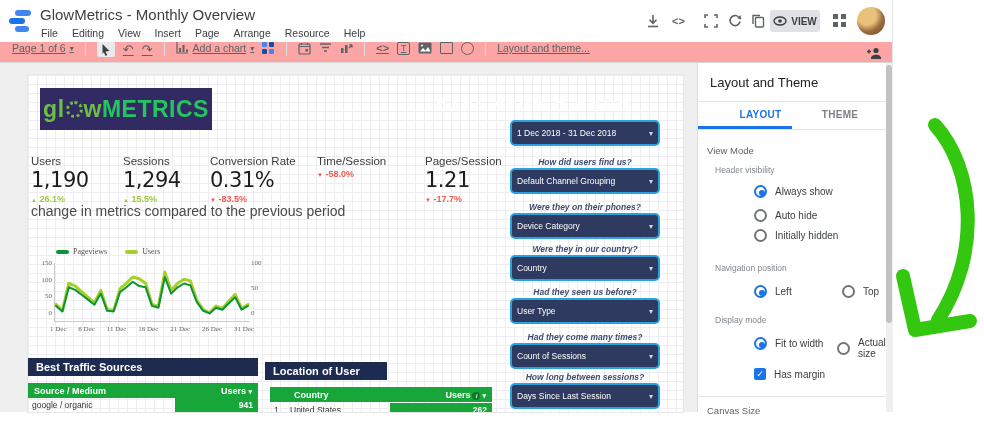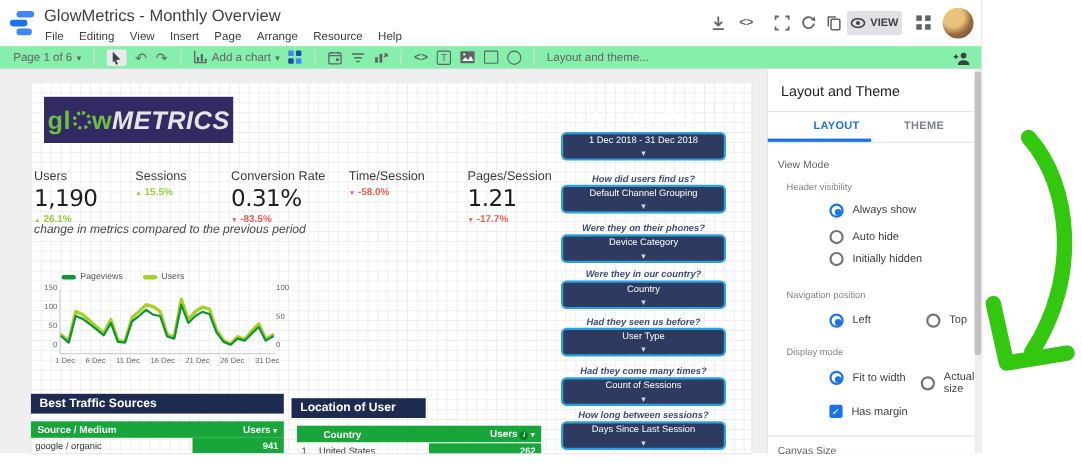--- a/index.html
+++ b/index.html
@@ -20,60 +20,60 @@
   .view-btn { position:absolute; left:770px; top:10px; width:50px; height:22px; background:#dfe1e4; border-radius:3px;
               display:flex; align-items:center; justify-content:center; gap:4px; font-size:10px; font-weight:bold; color:#3c4043; }
   .apps-grid { position:absolute; left:833px; top:14px; width:13px; height:13px; }
   .apps-grid i { position:absolute; width:5px; height:5px; background:#5f6368; }
   .apps-grid i:nth-child(1){left:0;top:0}.apps-grid i:nth-child(2){left:8px;top:0}
   .apps-grid i:nth-child(3){left:0;top:8px}.apps-grid i:nth-child(4){left:8px;top:8px}
   .avatar { position:absolute; left:857px; top:7px; width:28px; height:28px; border-radius:50%;
             background:radial-gradient(circle at 35% 30%, #e8c27a 0 35%, #9c6b3f 60%, #5d4a33 100%); }
 
   
-  .tbar { position:absolute; left:0; top:42px; width:100%; height:21px; background:#86efac; border-bottom:1px solid #d9d9d9;
-          display:flex; align-items:center; padding-left:8px; font-size:10.5px; color:#5f6368; }
+  .tbar { position:absolute; left:0; top:42px; width:100%; height:21px; background:#fca5a5; border-bottom:1px solid #d9d9d9;
+          display:flex; align-items:flex-start; padding-left:8px; font-size:10.5px; color:#5f6368;text-decoration:underline; }
   .tbar .sep { width:1px; height:14px; background:#dadce0; margin:0 7px; }
   .tb-item { display:flex; align-items:center; gap:4px; margin:0 4px; }
   .tb-sel { background:#e8eaed; border-radius:2px; padding:1px 3px; }
   .uglyph { font-size:13px; color:#5f6368; }
   .tb-caret { font-size:8px; color:#5f6368; }
   .cviz i { position:absolute; width:5px; height:5px; border-radius:1px; }
   .person-add { position:absolute; right:10px; top:46px; width:16px; height:14px; }
 
   svg.icon { display:block; }
 
   
   .work { position:absolute; left:0; top:63px; width:893px; height:349px; background:#efefef; }
 
   
   .page { position:absolute; left:28px; top:12px; width:655px; height:337px; background:#fff; overflow:hidden;
           background-image:linear-gradient(#eeeef2 1px, transparent 1px), linear-gradient(90deg,#eeeef2 1px, transparent 1px);
           background-size:9px 9px; box-shadow:0 0 0 1px #e7e7e7; }
   .logo-block { position:absolute; left:12px; top:13px; width:172px; height:42px; background:#322b63;
                 display:flex; align-items:center; justify-content:center; font-weight:bold; font-size:23px; letter-spacing:.5px; }
   .logo-glow { color:#6fbe44; }
-  .logo-metrics { color:#e5e5e5;font-style:italic; }
+  .logo-metrics { color:#22c55e; }
   .logo-sun { display:inline-block; width:17px; height:17px; border-radius:50%; border:3px dotted #6fbe44; margin:0 1px; }
   .watermark { position:absolute; left:408px; top:22px; font-size:15px; font-weight:bold; letter-spacing:3px; color:#ffffff;
                text-shadow:0 0 1px rgba(0,0,0,0.05); }
 
   
   .sc { position:absolute; top:80px; }
   .sc .lbl { font-size:11.5px; color:#3c3c3c; }
   .sc .val { font-size:21px; color:#1d1d1d; letter-spacing:-0.5px; margin-top:1px; font-family:"DejaVu Sans", sans-serif; }
   .sc .delta { font-size:9px; font-weight:bold; margin-top:2px; }
   .delta.up { color:#9ccb3b; } .delta.down { color:#f2594b; }
-  .sc-note { position:absolute; left:3px; top:128px; font-style:italic; font-size:11px; color:#4a4a4a; }
+  .sc-note { position:absolute; left:3px; top:128px; font-size:14px; color:#4a4a4a; }
 
   .navy-bar { position:absolute; background:#1d2b50; color:#fff; font-weight:bold; font-size:11px;
               display:flex; align-items:center; padding-left:8px; }
 
   
-  .chart-box { position:absolute; left:2px; top:166px; width:236px; height:98px; }
+  .chart-box { position:absolute; left:2px; top:166px; width:236px; height:98px;font-family:Liberation Serif, serif; }
   .legend { position:absolute; left:26px; top:6px; display:flex; gap:18px; font-size:8px; color:#555; align-items:center; }
   .chip { display:inline-block; width:13px; height:4px; border-radius:2px; margin-right:4px; }
   .plot-wrap { position:absolute; left:26px; top:22px; width:192px; height:56px; }
   .plot-wrap svg { overflow:visible; }
   .yticks-l { position:absolute; left:2px; top:18px; height:58px; width:20px; display:flex; flex-direction:column; justify-content:space-between; font-size:7px; color:#666; text-align:right; }
   .yticks-r { position:absolute; left:221px; top:18px; height:58px; display:flex; flex-direction:column; justify-content:space-between; font-size:7px; color:#666; }
   .xticks { position:absolute; left:20px; top:84px; width:204px; display:flex; justify-content:space-between; font-size:7px; color:#666; }
   .axis-line { position:absolute; left:24px; top:80px; width:196px; border-top:1px solid #ccc; }
   .axis-line-l { position:absolute; left:24px; top:22px; height:58px; border-left:1px solid #ccc; }
 
@@ -83,21 +83,21 @@
   .trow { position:absolute; font-size:8.5px; color:#333; display:flex; align-items:center; }
   .bar-cell { position:absolute; top:0; height:100%; background:#18a63b; color:#fff; font-size:8.5px; font-weight:bold;
               display:flex; align-items:center; justify-content:flex-end; padding-right:5px; }
   .info-dot { display:inline-block; width:8px; height:8px; border-radius:50%; background:#0d7a28; color:#fff; font-size:6px;
               text-align:center; line-height:8px; font-style:italic; margin:0 2px; }
 
   
   .fcol { position:absolute; left:482px; top:0; width:150px; }
   .fq { position:absolute; width:150px; text-align:center; font-size:8.5px; font-style:italic; color:#3d4c6f; font-weight:bold; }
   .dd { position:absolute; width:150px; height:26px; background:#2e3a5f; border:2px solid #29a3e0; border-radius:5px;
-        color:#fff; font-size:8.5px; display:flex; align-items:center; padding:0 5px; justify-content:space-between;flex-direction:column; }
+        color:#fff; font-size:8.5px; display:flex; align-items:center; padding:0 5px; justify-content:space-between; }
   .dd .car { font-size:8px; color:#cfd6e8; }
 
   
   .panel { position:absolute; left:697px; top:0; width:189px; height:349px; background:#fff; border-left:1px solid #dcdcdc; }
   .p-title { position:absolute; left:12px; top:12px; font-size:13px; color:#202124; }
   .p-div { position:absolute; left:0; width:100%; border-top:1px solid #e3e3e3; }
   .tab { position:absolute; top:46px; width:94px; text-align:center; font-size:10px; font-weight:bold; letter-spacing:.3px; }
   .tab.active { color:#1a73e8;padding-left:31px; } .tab.idle { color:#7d8186; }
   .tab-underline { position:absolute; left:0; top:63px; width:94px; height:3px; background:#1a73e8; }
   .p-sec { position:absolute; left:9px; font-size:9.5px; color:#5f6368; }
@@ -267,20 +267,21 @@
 
       <div class="watermark">DATA STUDIO DEMO</div>
 
       <div class="sc" style="left:3px;width:88px">
         <div class="lbl">Users</div>
         <div class="val">1,190</div>
         <div class="delta up"><span style="font-size:6px">▲</span> <span>26.1%</span></div>
       </div>
       <div class="sc" style="left:95px;width:85px">
         <div class="lbl">Sessions</div>
+        <div class="val">1,294</div>
         <div class="delta up"><span style="font-size:6px">▲</span> <span>15.5%</span></div>
       </div>
       <div class="sc" style="left:182px;width:105px">
         <div class="lbl">Conversion Rate</div>
         <div class="val">0.31%</div>
         <div class="delta down"><span style="font-size:6px">▼</span> <span>-83.5%</span></div>
       </div>
       <div class="sc" style="left:289px;width:105px">
         <div class="lbl">Time/Session</div>
         <div class="delta down"><span style="font-size:6px">▼</span> <span>-58.0%</span></div>

